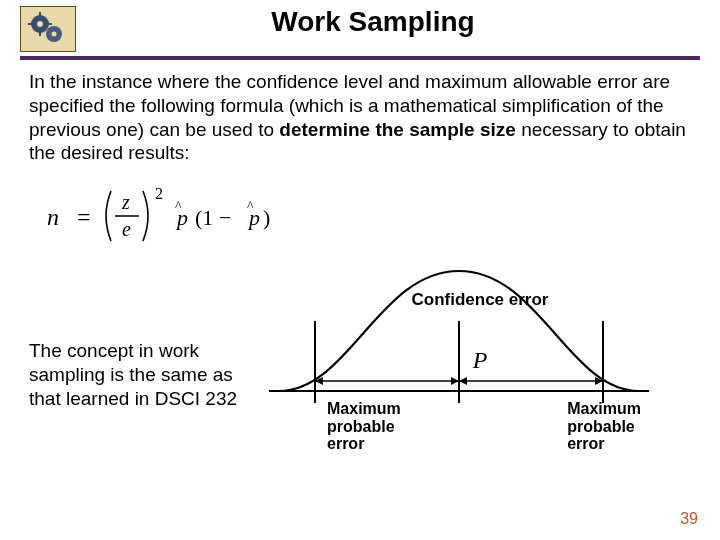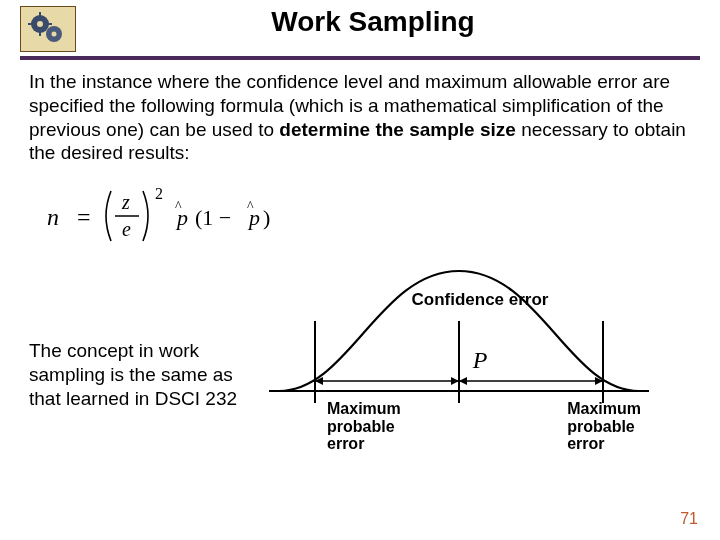--- a/index.html
+++ b/index.html
@@ -185,13 +185,13 @@
       <div class="mpe-left">
         Maximum<br>probable<br>error
       </div>
       <div class="mpe-right">
         Maximum<br>probable<br>error
       </div>
     </div>
   </div>
 </div>
 
-<div class="slide-num">71</div>
+<div class="slide-num">39</div>
 
 </body></html>

